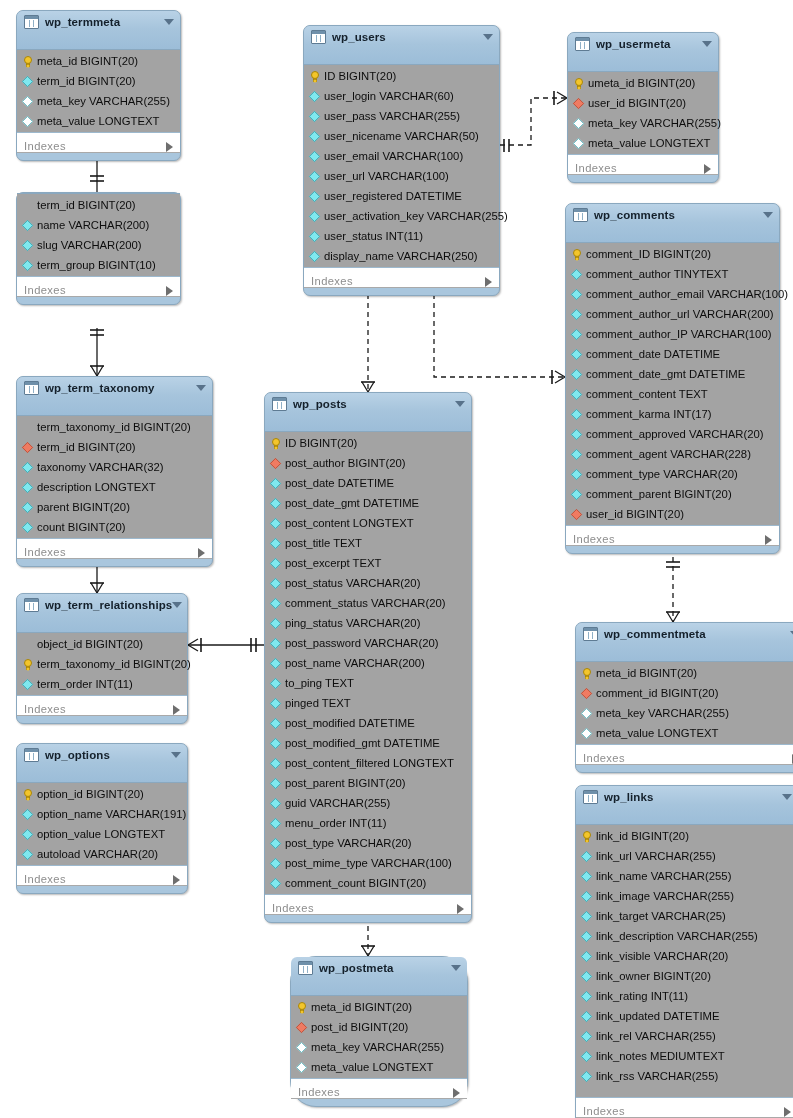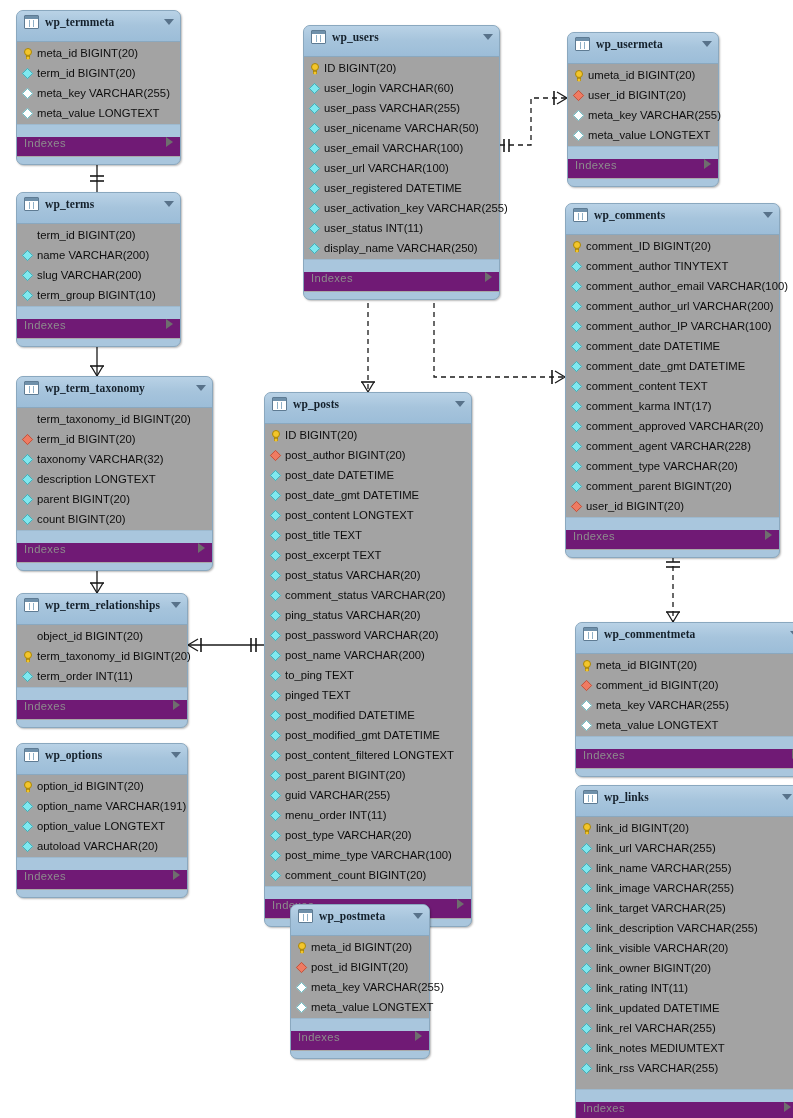--- a/index.html
+++ b/index.html
@@ -40,23 +40,22 @@
     box-shadow: 1px 1px 2px rgba(0,0,0,0.28);
     padding: 0 0 7px 0;
     font-size: 11.5px;
   }
   .tbl-header {
     height: 22px;
     display: flex;
     align-items: center;
     border-radius: 6px 6px 0 0;
     background: linear-gradient(to bottom, #b9d2e6 0%, #a6c4dc 48%, #9cbdd8 100%);
-    padding: 0 6px 8px 7px;
+    padding: 0 6px 16px 7px;
     position: relative;
-    font-family: Liberation Serif, serif;
   }
   .tbl-icon {
     width: 13px;
     height: 12px;
     border: 1px solid #5e7b93;
     background: #ffffff;
     margin-right: 6px;
     position: relative;
     flex: none;
     border-radius: 1px;
@@ -149,27 +148,26 @@
     border-color: #b2462f;
   }
   .f-ico.dia.hollow::after {
     background: #ffffff;
     border-color: #3aa7b1;
   }
   .f-name { font-size: 11.3px; }
   .tbl-indexes {
     height: 19px;
     display: flex;
-    align-items: flex-start;
-    background: #701a75;
+    align-items: flex-end;
+    background: #ffffff;
     padding: 0 7px 0 7px;
     color: #8d8d8d;
     font-size: 11.2px;
     border-bottom: 1px solid #a9a9a9;
-    margin-top: 12px;
   }
   .tbl-indexes .ix-label {
     letter-spacing: 0.4px;
   }
   .ix-caret {
     margin-left: auto;
     width: 0; height: 0;
     border-top: 5px solid transparent;
     border-bottom: 5px solid transparent;
     border-left: 7px solid #6e6e6e;
@@ -295,25 +293,20 @@
             <span class="f-ico dia hollow"></span>
             <span class="f-name">meta_value LONGTEXT</span>
           </div>
         </div>
         <div class="tbl-indexes">
           <span class="ix-label">Indexes</span>
           <span class="ix-caret"></span>
         </div>
       </div>
       <div class="table-box" style="left: 16px; top: 192px; width: 165px;">
-        <div class="tbl-header">
-          <span class="tbl-icon"></span>
-          <span class="tbl-title">wp_terms</span>
-          <span class="tbl-caret"></span>
-        </div>
         <div class="tbl-fields">
           <div class="field-row">
             <span class="f-ico none"></span>
             <span class="f-name">term_id BIGINT(20)</span>
           </div>
           <div class="field-row">
             <span class="f-ico dia"></span>
             <span class="f-name">name VARCHAR(200)</span>
           </div>
           <div class="field-row">
@@ -572,21 +565,21 @@
           <div class="field-row">
             <span class="f-ico dia"></span>
             <span class="f-name">comment_count BIGINT(20)</span>
           </div>
         </div>
         <div class="tbl-indexes">
           <span class="ix-label">Indexes</span>
           <span class="ix-caret"></span>
         </div>
       </div>
-      <div class="table-box" style="left: 290px; top: 904px; width: 140px;">
+      <div class="table-box" style="left: 290px; top: 956px; width: 178px; border-radius: 26px;">
         <div class="tbl-header">
           <span class="tbl-icon"></span>
           <span class="tbl-title">wp_postmeta</span>
           <span class="tbl-caret"></span>
         </div>
         <div class="tbl-fields">
           <div class="field-row">
             <span class="f-ico key"></span>
             <span class="f-name">meta_id BIGINT(20)</span>
           </div>

